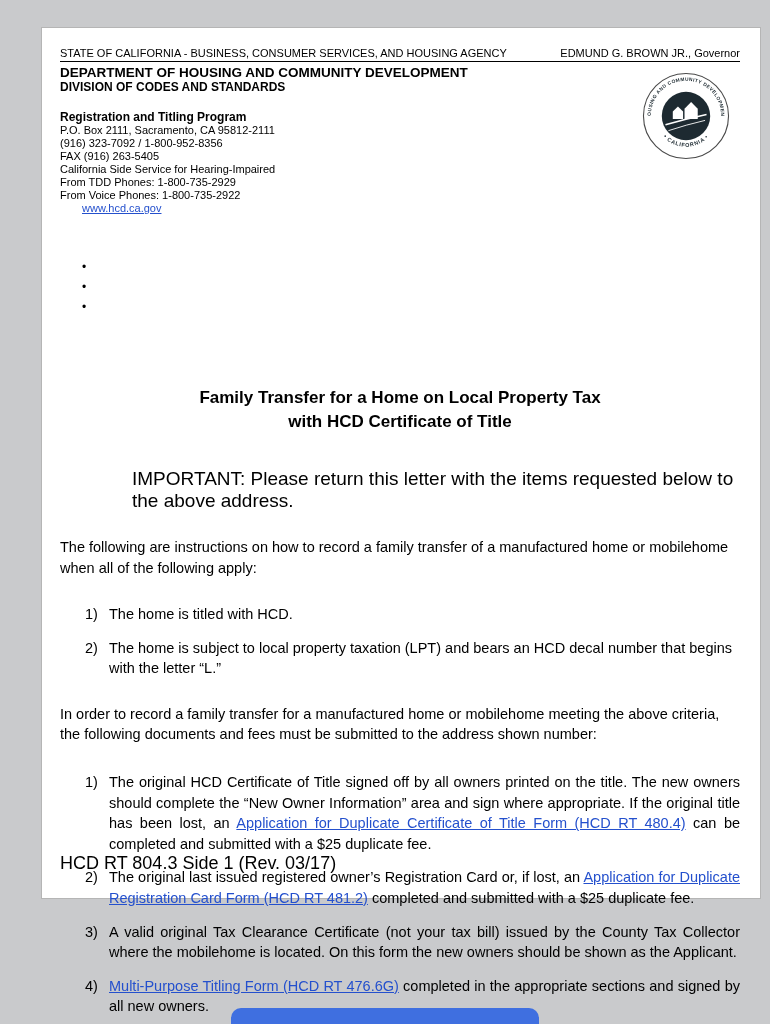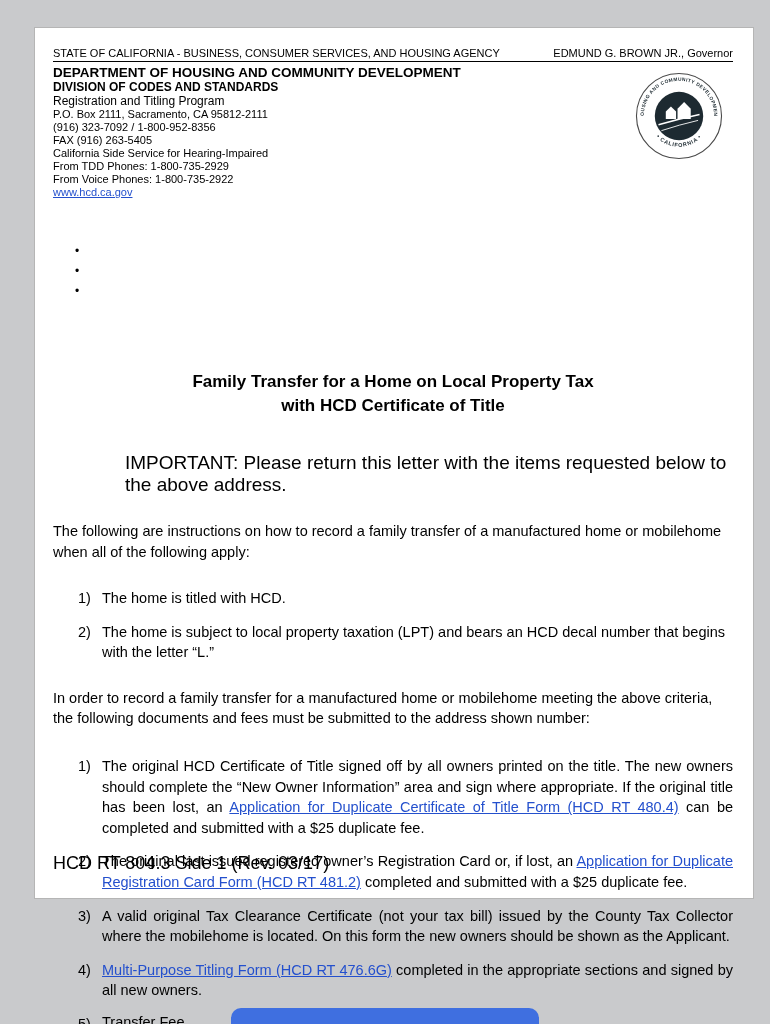--- a/index.html
+++ b/index.html
@@ -6,38 +6,38 @@
   html,body { width:770px; height:1024px; }
   body {
     position:relative;
     background:#c9cacc;
     font-family:"Liberation Sans", sans-serif;
     color:#000;
     overflow:hidden;
   }
   .page {
     position:absolute;
-    left:34px; top:27px;
+    left:41px; top:27px;
     width:720px; height:872px;
     background:#ffffff;
     border:1px solid #b5b5b5;
     padding:19px 20px 0 18px;
   }
   
   .header-top {
     display:flex; justify-content:space-between; align-items:flex-end;
     border-bottom:1px solid #000;
     padding-bottom:2px;
     font-size:11px;
   }
   .dept    { font-weight:bold; font-size:13.5px; margin-top:3px; }
   .division{ font-weight:bold; font-size:12px; }
-  .program { font-weight:normal; font-size:12px; }
+  .program { font-weight:bold; font-size:12px;margin-top:16px; }
   .hline   { font-size:11px; line-height:13px; }
-  .weblink { font-size:11px; line-height:13px; }
+  .weblink { font-size:11px; line-height:13px;margin-left:22px; }
   a.doc-link, a.weblink { color:#2450cd; text-decoration:underline; cursor:pointer; }
   .seal {
     position:absolute; top:44px; right:30px;
     width:88px; height:88px;
   }
   
   .bullets { margin:42px 0 0 22px; }
   .bullet  { font-size:12px; line-height:20px; }
   
   .title { margin-top:69px; text-align:center; font-weight:bold; font-size:17px; line-height:24px; }

